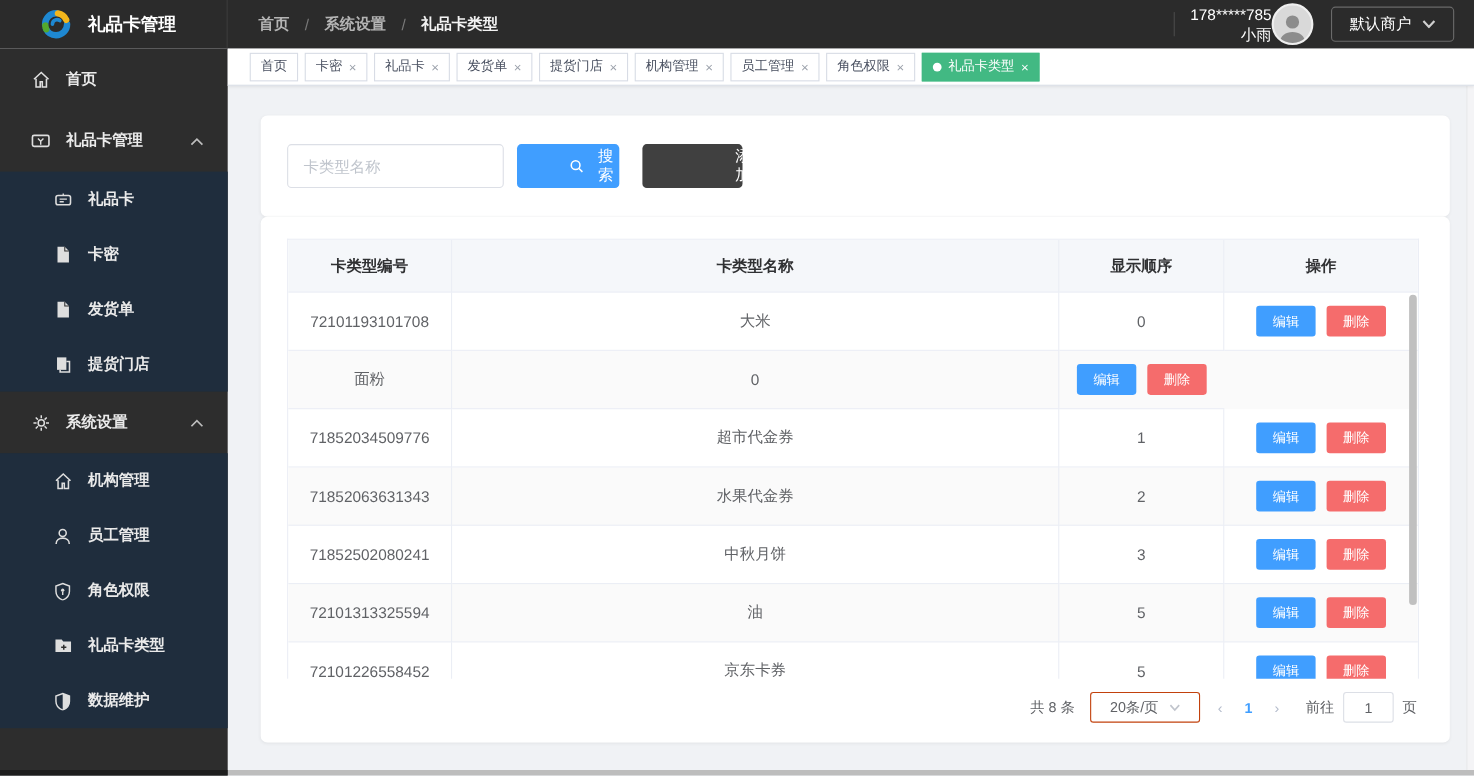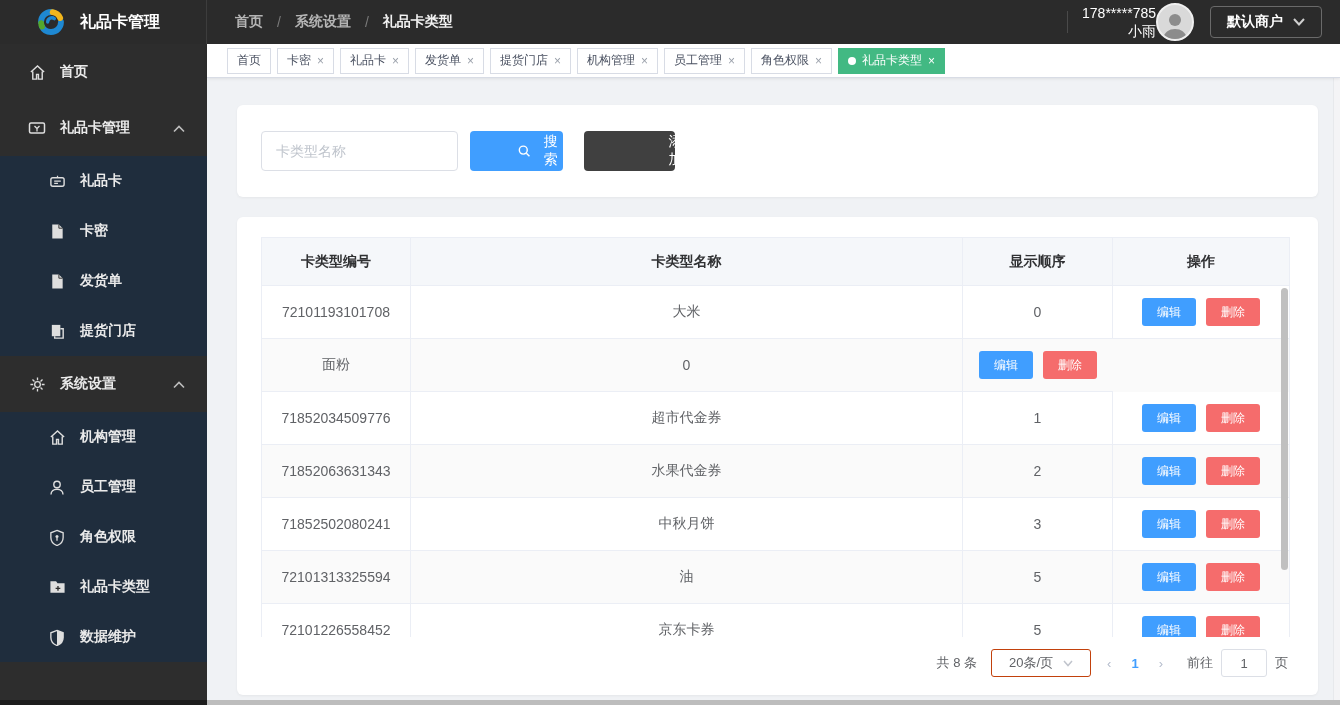--- a/index.html
+++ b/index.html
@@ -20,21 +20,21 @@
   .header-right { margin-left:auto; display:flex; align-items:center; padding-right:18px; }
   .user-divider { width:1px; height:22px; background:#4a4a4a; margin-right:14px; }
   .user-meta { text-align:right; color:#fff; line-height:1.3; }
   .user-meta .phone { font-size:14px; }
   .user-meta .uname { font-size:14px; }
   .avatar { width:38px; height:38px; border-radius:50%; background:#d9d9d9;
     border:2px solid #efefef; overflow:hidden; display:flex; align-items:flex-end;
     justify-content:center; margin-right:16px; }
   .merchant-btn { height:32px; padding:0 16px; background:transparent;
     border:1px solid #6a6a6a; border-radius:4px; color:#fff; font-size:14px;
-    font-weight:700; display:flex; align-items:center; gap:10px; cursor:pointer; }
+    font-weight:400; display:flex; align-items:center; gap:10px; cursor:pointer; }
 
   
   .sidebar { position:absolute; left:0; top:44px; width:207px; height:661px;
     background:#2d2d2d; z-index:20; }
   .s-item { height:56px; display:flex; align-items:center; color:#eaeaea;
     font-size:14px; font-weight:700; padding-left:28px; cursor:pointer; position:relative; }
   .s-item .s-ico { width:18px; height:18px; margin-right:14px; display:flex;
     align-items:center; justify-content:center; color:#dedede; }
   .s-item .caret { position:absolute; right:22px; color:#bdbdbd; }
   .submenu { background:#1f2d3d; }
@@ -60,21 +60,21 @@
   .card { background:#fff; border-radius:6px; box-shadow:0 1px 3px rgba(0,0,0,.05); }
   .search-card { height:92px; display:flex; align-items:center; padding:0 24px; }
   .search-input { width:197px; height:40px; border:1px solid #dcdfe6; border-radius:4px;
     padding:0 14px; font-size:14px; color:#606266; outline:none; }
   .search-input::placeholder { color:#bfc4cc; }
   .btn { height:40px; border:none; border-radius:4px; color:#fff; font-size:14px;
     display:inline-flex; align-items:center; justify-content:center; gap:8px; cursor:pointer;padding-left:48px; }
   .btn-search { width:93px; background:#409eff; margin-left:12px; }
   .btn-add { width:91px; background:#404040; margin-left:21px;gap:44px; }
 
-  .table-card { margin-top:20px; height:478px; padding:20px 28px 0 24px; position:relative; }
+  .table-card { height:478px; padding:20px 28px 0 24px; position:relative; }
   .tbl { border:1px solid #ebeef5; border-bottom:none; height:400px; overflow:hidden; position:relative; }
   .t-row { display:grid; grid-template-columns:149px 552px 150px 1fr; }
   .t-head { background:#f5f7fa; }
   .t-head .t-cell { height:48px; font-weight:700; color:#303133; font-size:14px; }
   .t-cell { display:flex; align-items:center; justify-content:center; font-size:14px;
     color:#606266; border-bottom:1px solid #ebeef5; border-right:1px solid #ebeef5; }
   .t-cell:last-child { border-right:none; }
   .t-body .t-cell { height:53px; }
   .t-row.stripe { background:#fafafa; }
   .mini-btn { height:28px; padding:0 15px; border:none; border-radius:3px; color:#fff;

